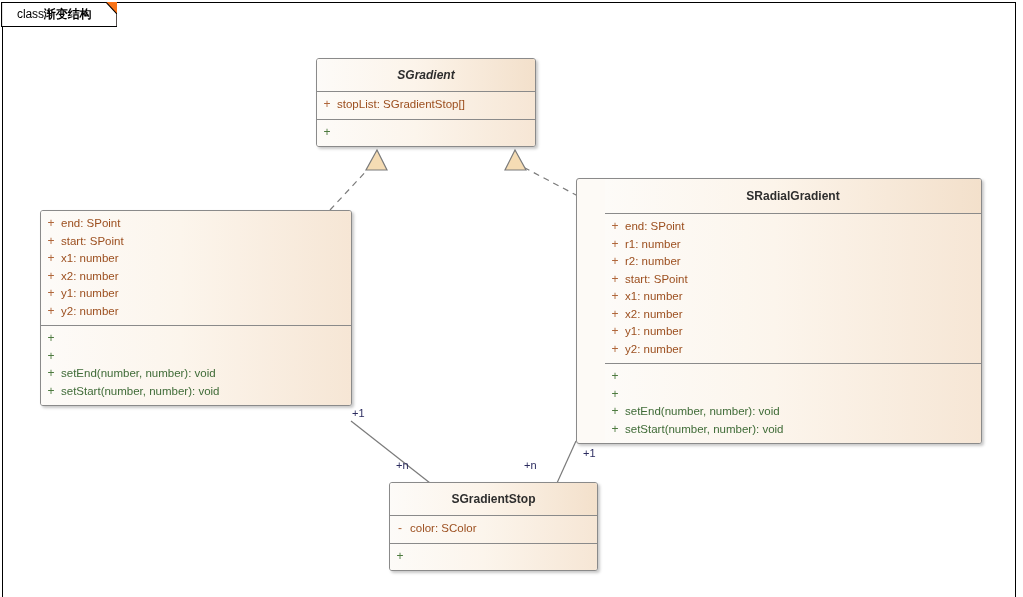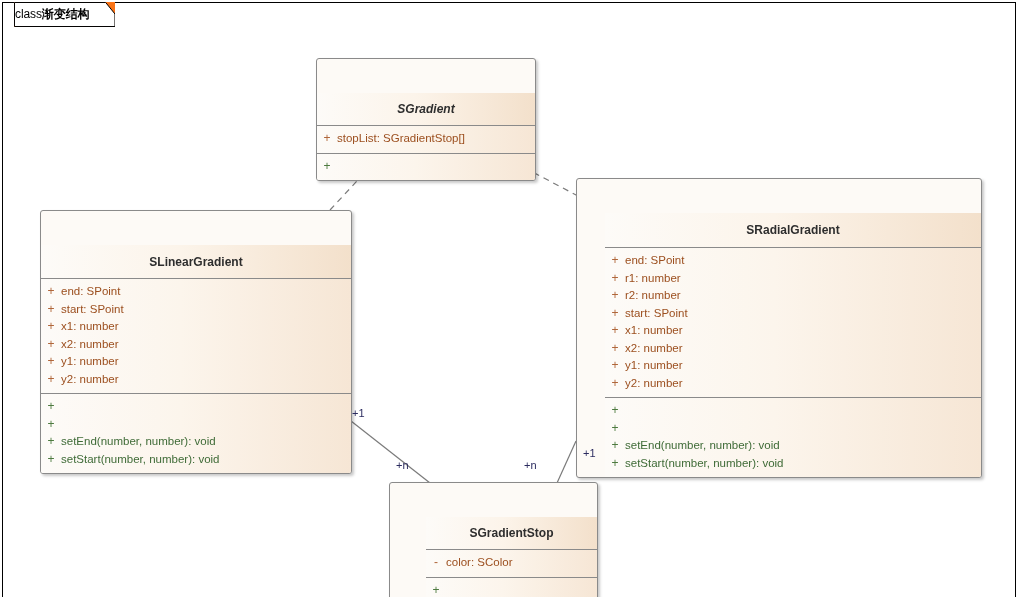--- a/index.html
+++ b/index.html
@@ -25,28 +25,28 @@
     left: 2px;
     top: 2px;
     width: 1014px;
     height: 620px;
     border: 1px solid #000000;
     box-sizing: border-box;
     background: transparent;
   }
   .frame-tab {
     position: absolute;
-    left: 14px;
+    left: 1px;
     top: 2px;
     height: 25px;
     box-sizing: border-box;
     background: #f97316;
     display: flex;
     align-items: center;
-    padding: 0 26px 0 1px;
+    padding: 0 26px 0 16px;
     z-index: 4;
   }
   .frame-tab-shape {
     position: absolute;
     left: 0;
     top: 0;
     width: 100%;
     height: 100%;
     z-index: -1;
   }
@@ -95,21 +95,20 @@
     box-sizing: border-box;
     text-align: center;
     font-size: 12px;
     font-weight: 700;
     color: #2e2e2e;
     background: linear-gradient(to right, #fdfbf8 0%, #fcf4ea 45%, #f3e0cb 100%);
     border-bottom: 1px solid #8a8a8a;
     display: flex;
     align-items: center;
     justify-content: center;
-    margin-top: 34px;
   }
   .uml.abstract .hdr {
     font-style: italic;
   }
   .uml .sect {
     box-sizing: border-box;
     background: linear-gradient(to right, #fdfbf8 0%, #fcf5ec 45%, #f6e6d5 100%);
     padding: 4px 0 5px 0;
   }
   .uml .sect + .sect {
@@ -186,21 +185,20 @@
       </div>
     </div>
     <div class="sect">
       <div class="row meth">
         <span class="vis">+</span>
       </div>
     </div>
   </div>
 
   <div class="uml" style="left:40px; top:210px; width:312px;">
-    <div class="hdr" style="height:34px;">SLinearGradient</div>
     <div class="sect">
       <div class="row attr">
         <span class="vis">+</span>
         <span class="sig">end: SPoint</span>
       </div>
       <div class="row attr">
         <span class="vis">+</span>
         <span class="sig">start: SPoint</span>
       </div>
       <div class="row attr">
@@ -285,21 +283,21 @@
         <span class="vis">+</span>
         <span class="sig">setEnd(number, number): void</span>
       </div>
       <div class="row meth">
         <span class="vis">+</span>
         <span class="sig">setStart(number, number): void</span>
       </div>
     </div>
   </div>
 
-  <div class="uml" style="left:389px; top:482px; width:209px;padding-left:36px;">
+  <div class="uml" style="left:389px; top:482px; width:209px;">
     <div class="hdr" style="height:33px;">SGradientStop</div>
     <div class="sect">
       <div class="row attr">
         <span class="vis">-</span>
         <span class="sig">color: SColor</span>
       </div>
     </div>
     <div class="sect">
       <div class="row meth">
         <span class="vis">+</span>

